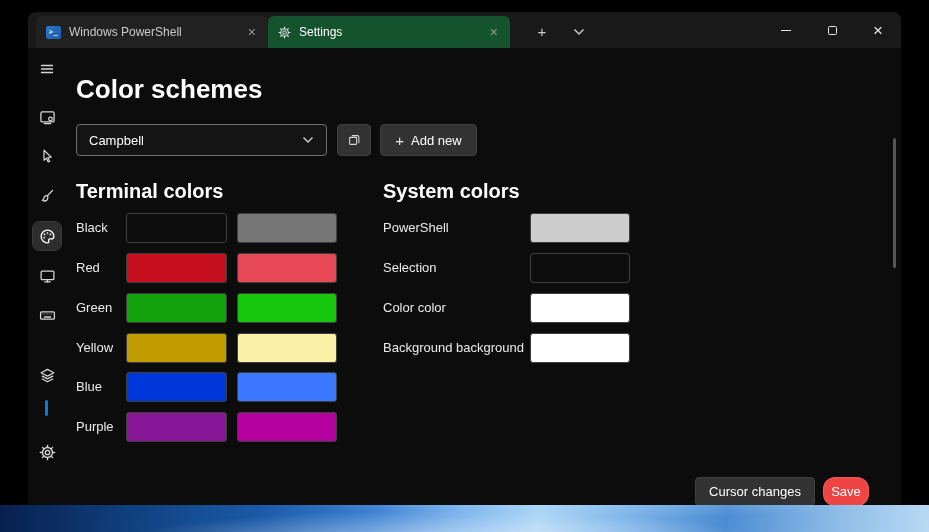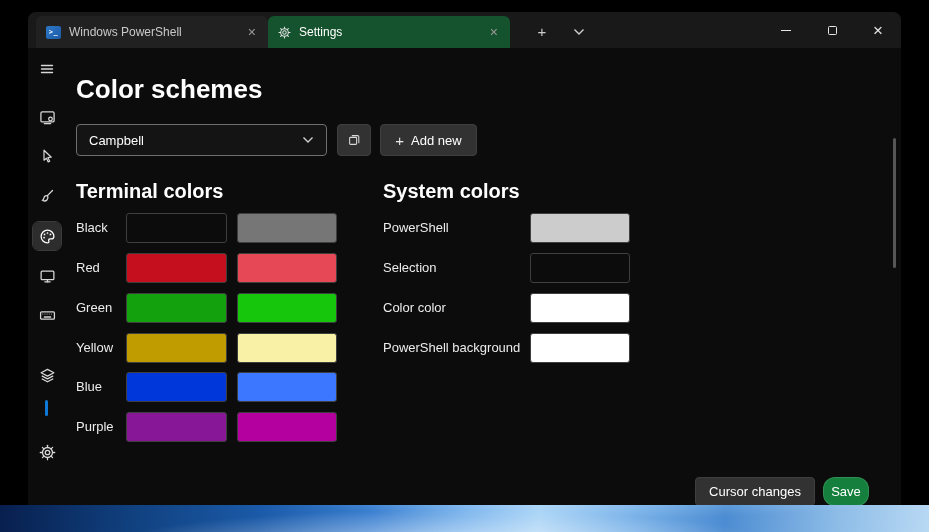--- a/index.html
+++ b/index.html
@@ -286,22 +286,22 @@
     </div>
     <div class="srow" style="top:185px">
       <span class="rlabel">Selection</span>
       <div class="swatch s3" style="background-color: rgb(12, 12, 12);"></div>
     </div>
     <div class="srow" style="top:225px">
       <span class="rlabel">Color color</span>
       <div class="swatch s3" style="background-color: rgb(255, 255, 255);"></div>
     </div>
     <div class="srow" style="top:265px">
-      <span class="rlabel">PowerShell background</span>
+      <span class="rlabel">Background background</span>
       <div class="swatch s3" style="background-color: rgb(255, 255, 255);"></div>
     </div>
 
     <div class="scrollbar"></div>
 
     <div class="footer-btn discard-btn">Cursor changes</div>
-    <div class="footer-btn save-btn" style="background-color: #15803d; border-radius: 12px;">Save</div>
+    <div class="footer-btn save-btn" style="background-color: #ef4444; border-radius: 12px;">Save</div>
   </div>
 </div>
 
 </body></html>

